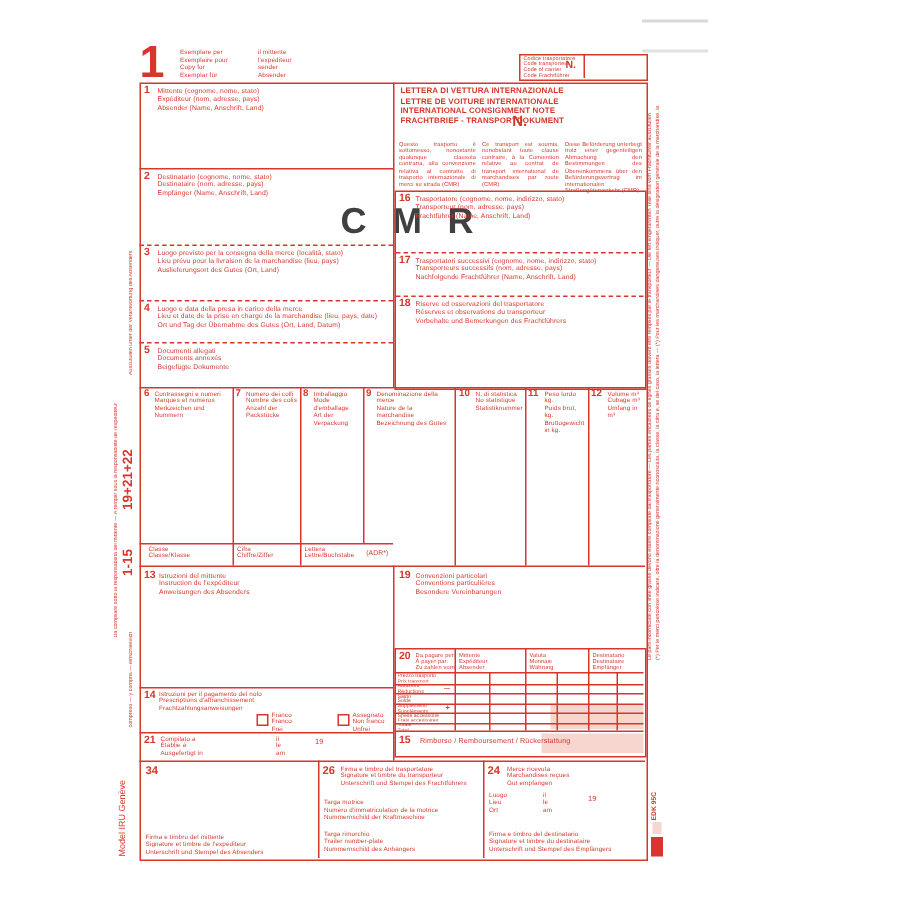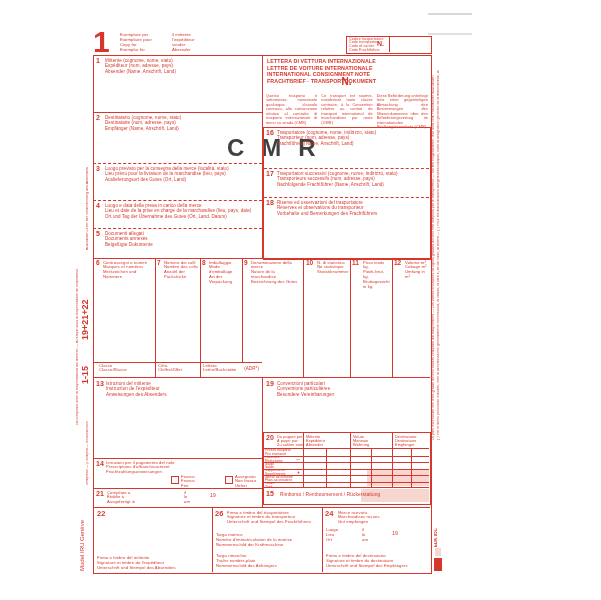--- a/index.html
+++ b/index.html
@@ -245,21 +245,21 @@
 
   <div class="a num" style="left:96px;top:490px;">21</div>
   <div class="a lbl s42" style="left:107px;top:490.5px;">Compilato a
 Établie à
 Ausgefertigt in</div>
   <div class="a lbl s42" style="left:184px;top:490.5px;">il
 le
 am</div>
   <div class="a lbl" style="left:210px;top:493px;font-size:5px;">19</div>
 
-  <div class="a numlg" style="left:97px;top:510px;">22</div>
+  <div class="a numlg" style="left:97px;top:510px;">34</div>
   <div class="a lbl s42" style="left:97px;top:556px;">Firma e timbro del mittente
 Signature et timbre de l'expéditeur
 Unterschrift und Stempel des Absenders</div>
 
   <div class="a numlg" style="left:215px;top:510px;">26</div>
   <div class="a lbl s42" style="left:227px;top:510.5px;">Firma e timbro del trasportatore
 Signature et timbre du transporteur
 Unterschrift und Stempel des Frachtführers</div>
   <div class="a lbl s42" style="left:216px;top:533px;">Targa motrice
 Numéro d'immatriculation de la motrice

